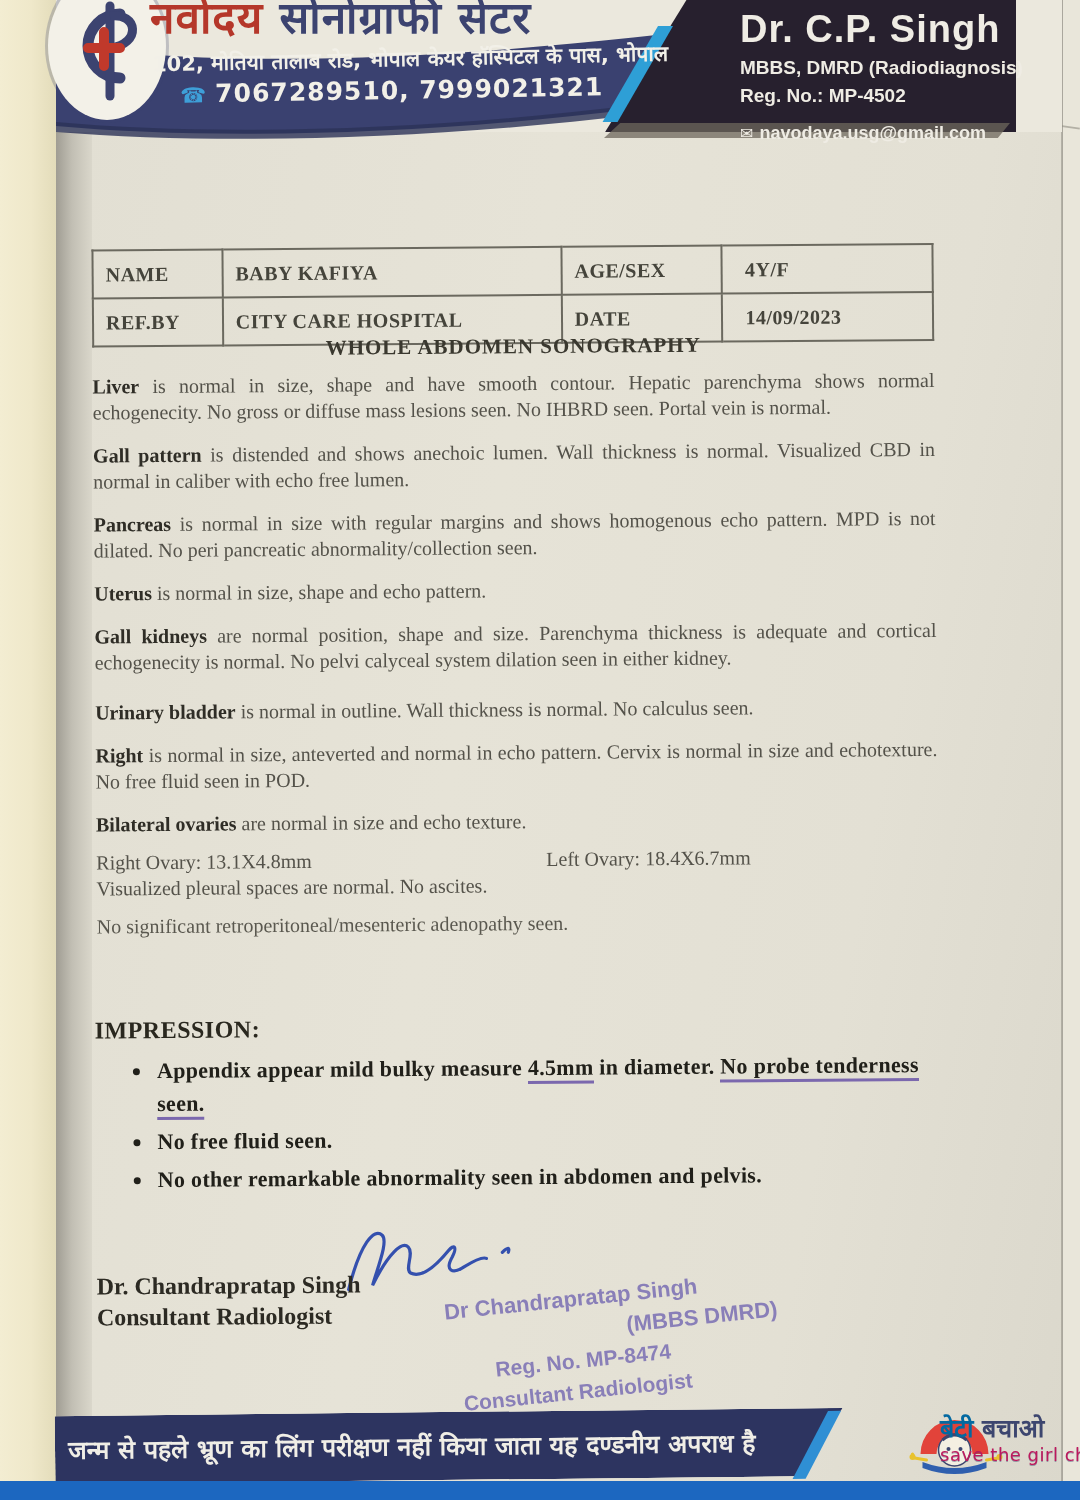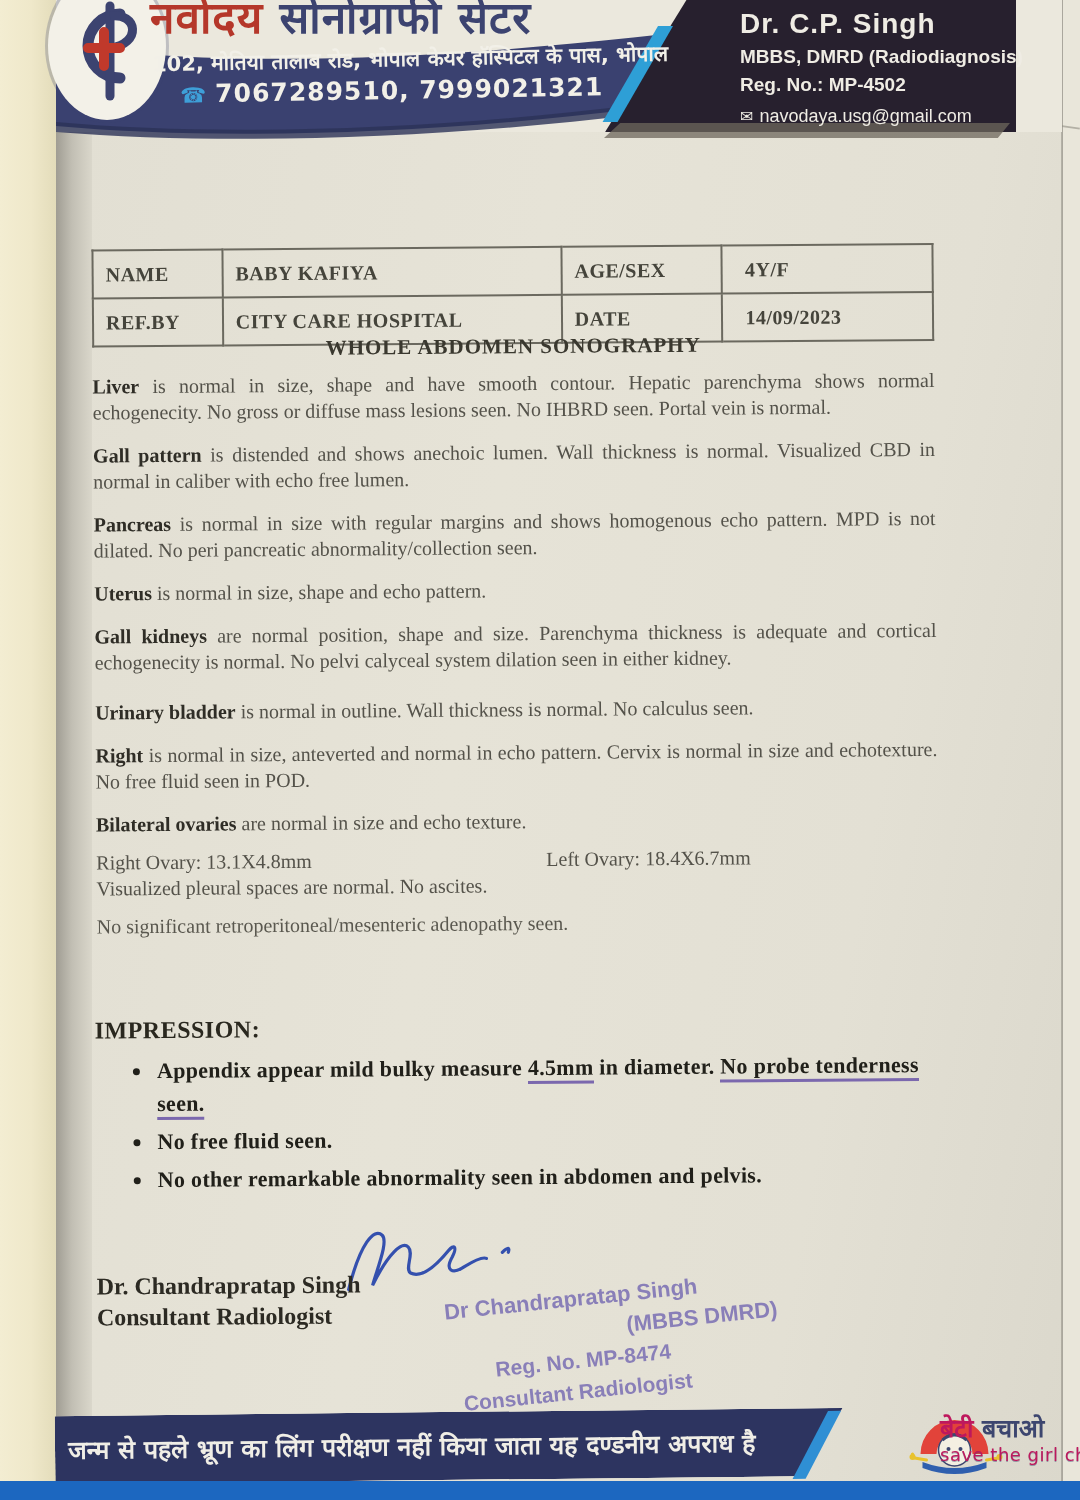--- a/index.html
+++ b/index.html
@@ -40,23 +40,23 @@
     border-radius:50%;box-shadow:0 0 0 3px rgba(60,67,112,.25);}
   .logo-svg{left:58px;top:-14px;}
   .dark-panel{left:588px;top:0;width:428px;height:132px;background:#27202e;
     clip-path:polygon(23% 0,100% 0,100% 100%,4% 100%);}
   .panel-underglow{left:604px;top:123px;width:406px;height:15px;background:#6e675c;
     clip-path:polygon(4% 0,100% 0,97% 100%,0 100%);opacity:.75;}
   .blue-stripe{left:658px;top:26px;width:15px;height:96px;background:#2e9fd6;
     transform:skewX(-30deg);transform-origin:top left;}
   .doc-block{left:740px;top:8px;width:280px;color:#efece4;
     font-family:"Liberation Sans","DejaVu Sans",sans-serif;}
-  .doc-name{font-size:28px;font-weight:700;letter-spacing:1px;}
+  .doc-name{font-size:38px;font-weight:700;letter-spacing:1px;}
   .doc-line{font-size:19px;font-weight:700;margin-top:6px;white-space:nowrap;}
-  .doc-email{font-size:18px;font-weight:400;margin-top:10px;white-space:nowrap;}
+  .doc-email{font-size:18px;font-weight:700;margin-top:16px;white-space:nowrap;}
   .mail-ic{font-size:16px;margin-right:6px;}
 
   
   .content{left:0;top:0;width:1080px;height:1500px;transform:rotate(-0.45deg);transform-origin:540px 700px;}
 
   
   .ptable{left:95px;top:246px;width:842px;border-collapse:collapse;color:#45443b;
     font-family:"Liberation Serif",serif;font-weight:700;font-size:20px;letter-spacing:.5px;}
   .ptable td{border:2px solid #6b695f;height:42px;padding:2px 6px 2px 12px;vertical-align:middle;}
   .ptable .c1{width:118px;}
@@ -101,21 +101,21 @@
     clip-path:polygon(0 0,100% 0,94% 100%,0 100%);transform:rotate(-0.6deg);}
   .f-band-accent{left:828px;top:1411px;width:13px;height:68px;background:#2f8fd4;
     transform:skewX(-28deg) rotate(-0.6deg);transform-origin:top left;}
   .f-hindi{left:68px;top:1428px;width:760px;color:#f0eee6;font-weight:700;font-size:25px;
     font-family:"DejaVu Sans",sans-serif;transform:rotate(-0.6deg);white-space:nowrap;}
   .f-bottom{left:0;top:1481px;width:1080px;height:19px;background:#1c67c0;}
   .f-logo{left:845px;top:1408px;width:225px;height:72px;}
   .f-logo-txt{left:940px;top:1416px;line-height:26px;white-space:nowrap;
     font-family:"DejaVu Sans",sans-serif;}
   .blh1{font-size:25px;font-weight:700;}
-  .blh1 .r{color:#be185d;} .blh1 .b{color:#3d466f;}
+  .blh1 .r{color:#0369a1;} .blh1 .b{color:#3d466f;}
   .blh2{font-size:18px;font-weight:400;color:#be185d;letter-spacing:.5px;
     text-shadow:0 1px 0 rgba(61,70,111,.45);}
 </style>
 </head>
 <body>
 
 <div class="abs edge-cream"></div>
 <div class="abs edge-shadow"></div>
 <div class="abs paper"></div>
 <div class="abs edge-right-line"></div>

